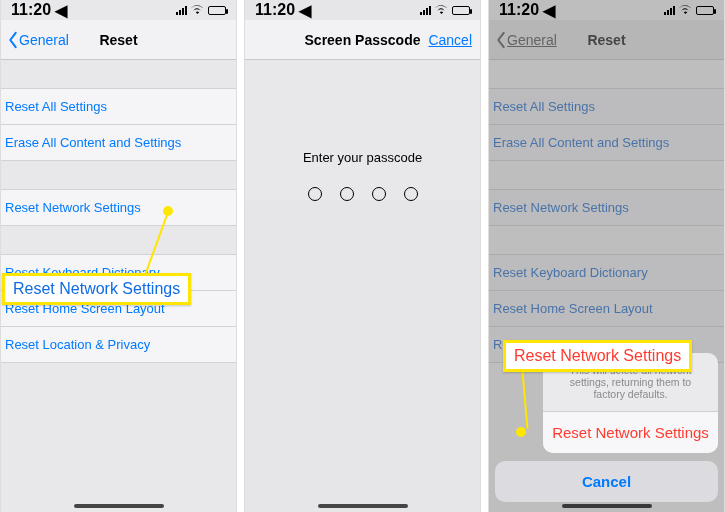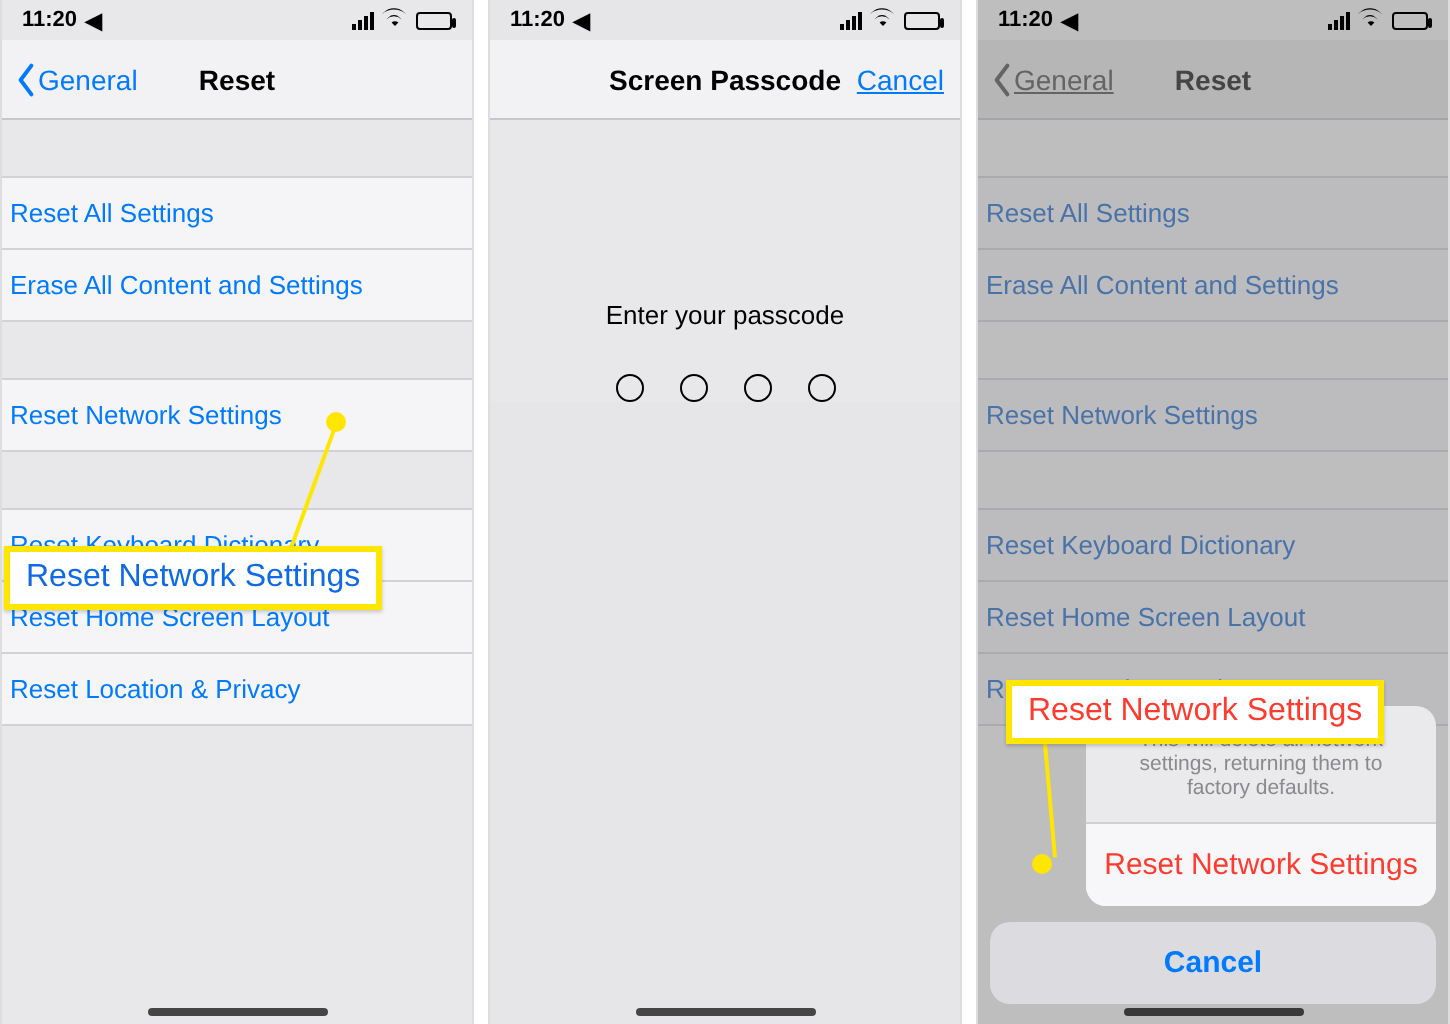--- a/index.html
+++ b/index.html
@@ -21,21 +21,21 @@
     overflow: hidden;
     border-left: 1px solid #ddd;
     border-right: 1px solid #ddd;
   }
   .statusbar {
     height: 20px;
     display: flex;
     justify-content: space-between;
     align-items: center;
     padding: 0 10px;
-    font-size: 11px;
+    font-size: 16px;
     font-weight: 600;
     color: #000;
   }
   .status-left { display:flex; align-items:center; gap:4px; }
   .status-right { display:flex; align-items:center; gap:4px; }
   .nav {
     height: 40px;
     display: flex;
     align-items: center;
     justify-content: center;

